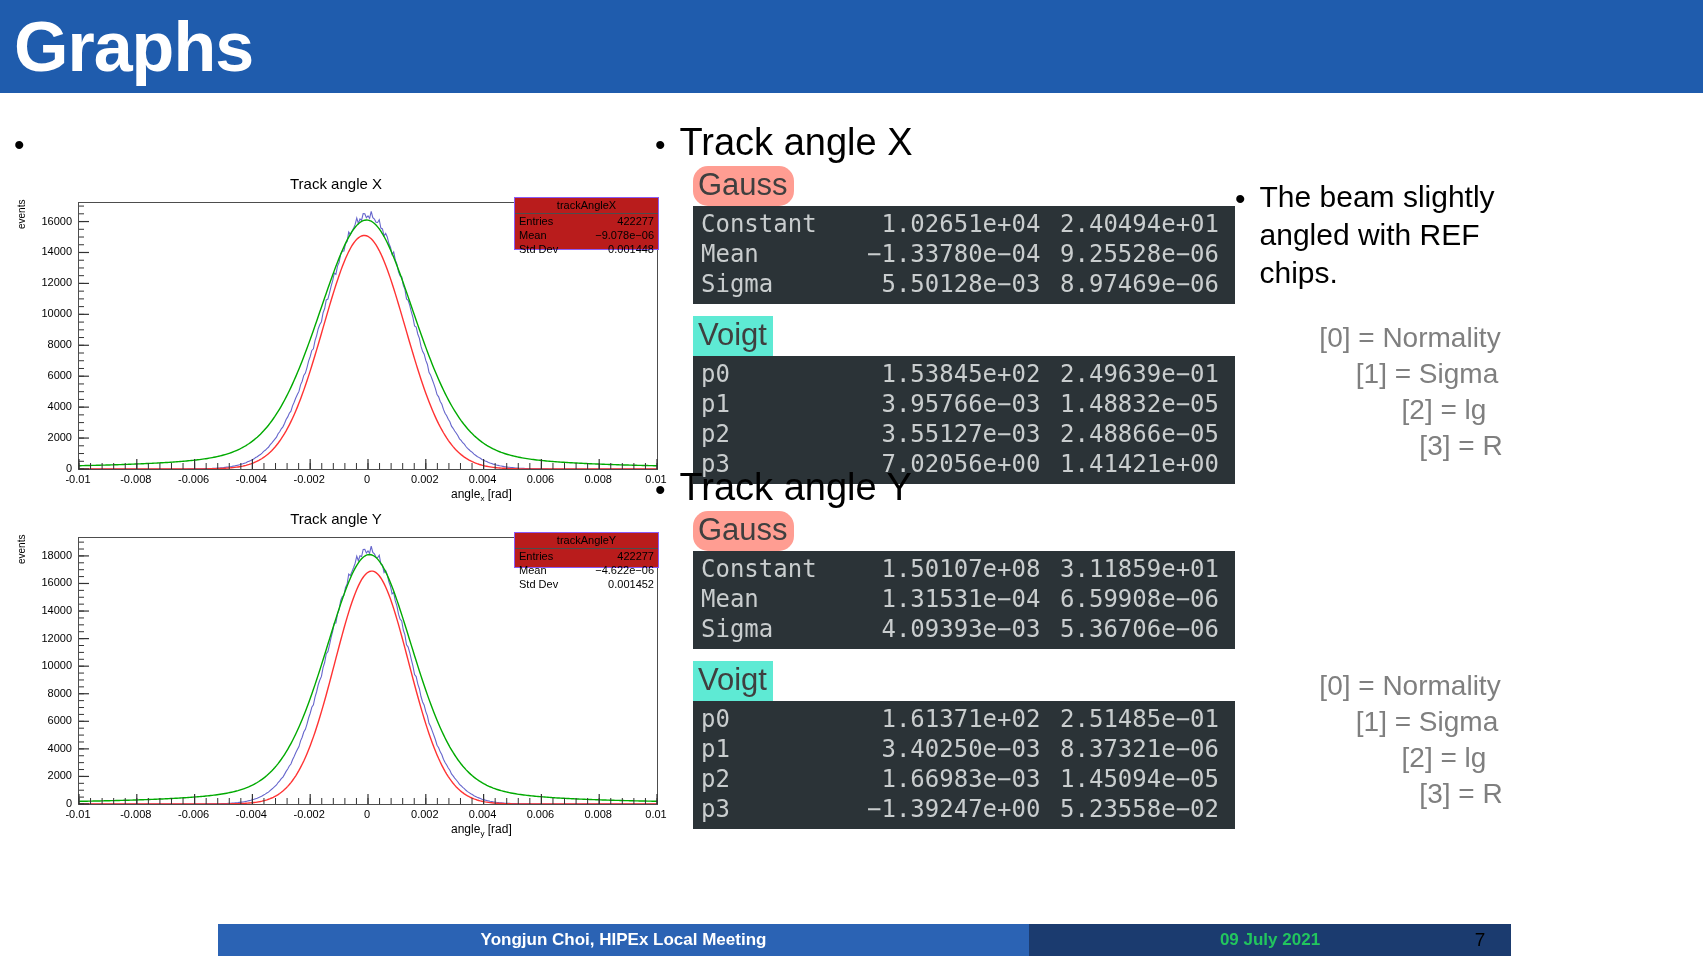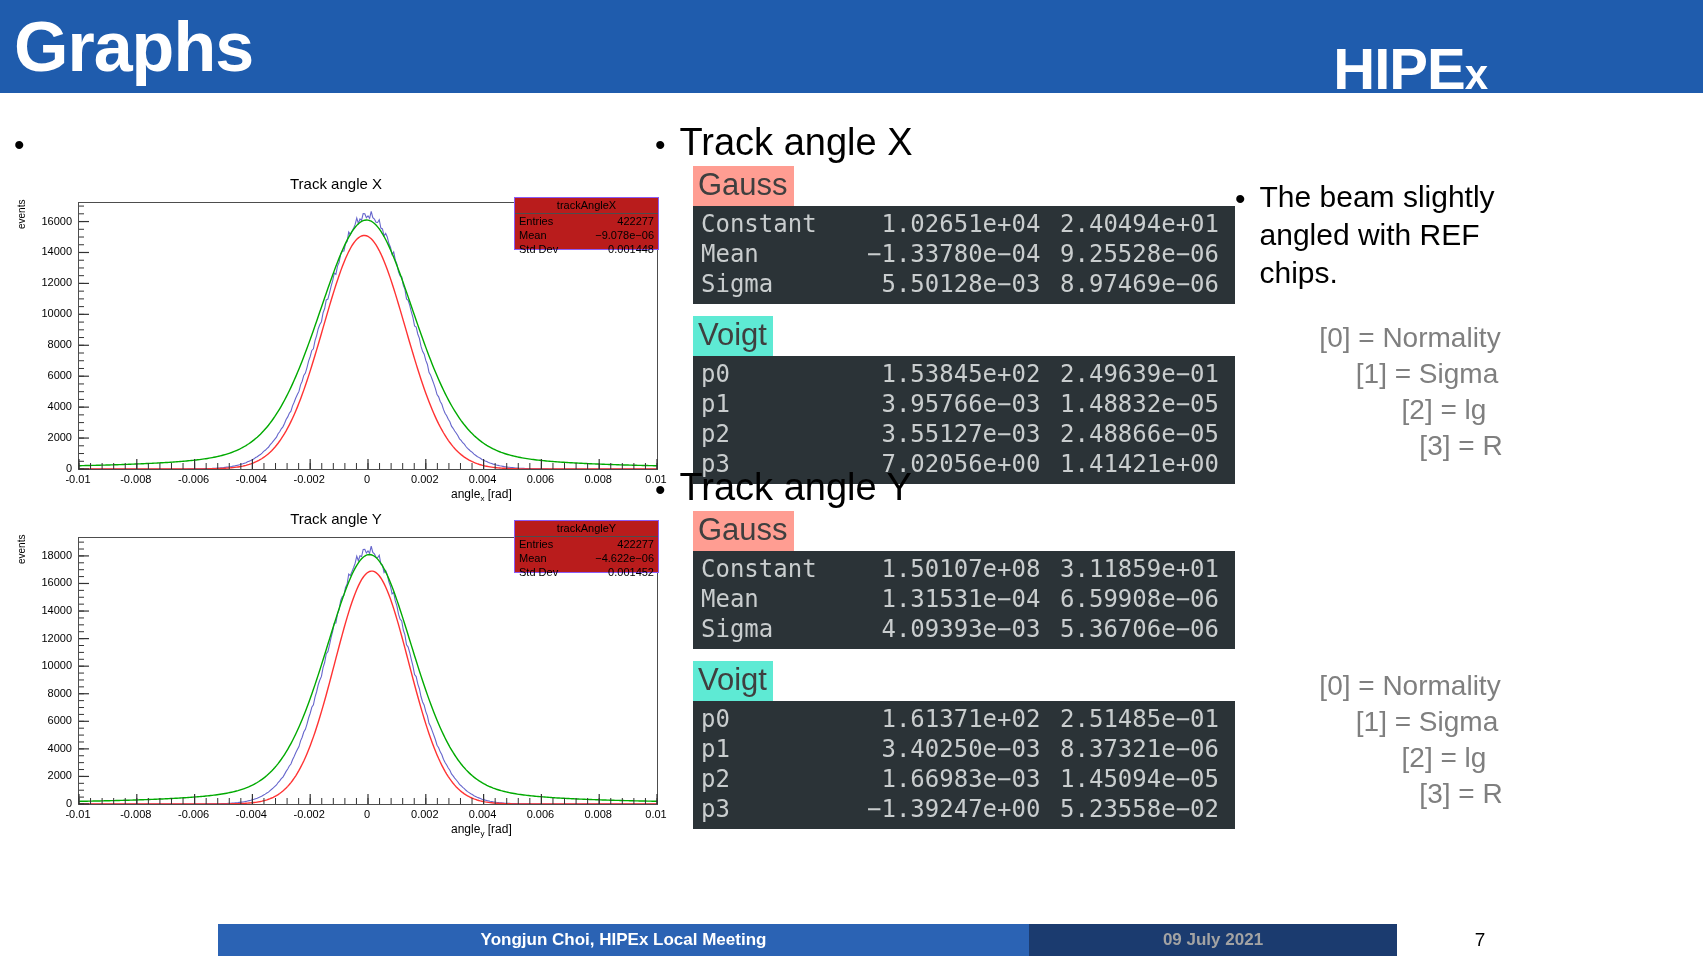--- a/index.html
+++ b/index.html
@@ -83,21 +83,21 @@
   }
   .stats-row{
     display:flex;justify-content:space-between;padding:0 4px;line-height:14px;
   }
   .stats-row span:last-child{text-align:right;}
   
   .tag{
     display:inline-block;font-size:31px;line-height:36px;
     color:#3f3f3f;padding:1px 6px 3px 5px;
   }
-  .tag.gauss{background:#ff9d92;}
+  .tag.gauss{background:#ff9d92;border-radius:15px;}
   .tag.voigt{background:#5eead4;}
   .dark-table{
     background:#2b3337;color:#c9cdce;
     font-family:"DejaVu Sans Mono","Liberation Mono",monospace;
     font-size:24px;line-height:30px;
     padding:3px 0 5px 0;
   }
   .dt-row{display:flex;}
   .dt-name{width:180px;padding-left:8px;}
   .dt-val{width:200px;text-align:right;}
@@ -113,39 +113,38 @@
     font-size:28px;line-height:36px;color:#7f7f7f;text-align:center;
   }
   .legend-lines div{white-space:nowrap;}
   
   .footer-left{
     position:absolute;left:218px;bottom:4px;width:811px;height:32px;
     background:#2b63b4;color:#ffffff;font-size:17px;font-weight:bold;
     display:flex;align-items:center;justify-content:center;
   }
   .footer-right{
-    position:absolute;left:1029px;bottom:4px;width:368px;height:32px;
-    background:#1b3b6f;color:#a3a3a3;font-size:17px;font-weight:bold;
+    position:absolute;left:1029px;bottom:4px;width:482px;height:32px;
+    background:#1b3b6f;color:#22c55e;font-size:17px;font-weight:bold;
     display:flex;align-items:center;justify-content:center;
   }
   .footer-page{
     position:absolute;left:1435px;bottom:4px;width:90px;height:32px;
     color:#000;font-size:19px;display:flex;align-items:center;
     justify-content:center;
   }
 </style>
 </head>
 <body>
 
 <div class="header">
   <div class="header-title">Graphs</div>
 </div>
 
 <div class="logo">
-  <div class="logo-mark"><span>HIPE</span><span class="x">x</span></div>
 </div>
 
 <div class="left-title bullet-row">
   <span class="bullet-dot">•</span>
 </div>
 
 <div class="canvas" id="chart0" style="left:6px;top:175px;width:660px;height:330px;">
   <div class="cv-title">Track angle X</div>
   <div class="axis-label-y" style="left:10px;top:54px;">events</div>
   <div class="plot-frame" id="frame0" style="left:72px;top:27px;width:580px;height:268px;">
@@ -447,21 +446,21 @@
       <div class="xtick" style="left: 219.4px; width: 52px; top: 298px;">-0.004</div>
       <div class="xtick" style="left: 277.2px; width: 52px; top: 298px;">-0.002</div>
       <div class="xtick" style="left: 335px; width: 52px; top: 298px;">0</div>
       <div class="xtick" style="left: 392.8px; width: 52px; top: 298px;">0.002</div>
       <div class="xtick" style="left: 450.6px; width: 52px; top: 298px;">0.004</div>
       <div class="xtick" style="left: 508.4px; width: 52px; top: 298px;">0.006</div>
       <div class="xtick" style="left: 566.2px; width: 52px; top: 298px;">0.008</div>
       <div class="xtick" style="left: 624px; width: 52px; top: 298px;">0.01</div>
     </div>
   <div class="axis-label-x" style="left:445px;top:312px;">angle<sub>y</sub> [rad]</div>
-  <div class="stats-box" id="stats1" style="left:508px;top:10px;width:145px;height:53px;">
+  <div class="stats-box" id="stats1" style="left:508px;top:22px;width:145px;height:36px;">
       <div class="stats-title">trackAngleY</div>
       <div class="stats-row">
         <span>Entries</span>
         <span>422277</span>
       </div>
       <div class="stats-row">
         <span>Mean</span>
         <span>−4.622e−06</span>
       </div>
       <div class="stats-row">

